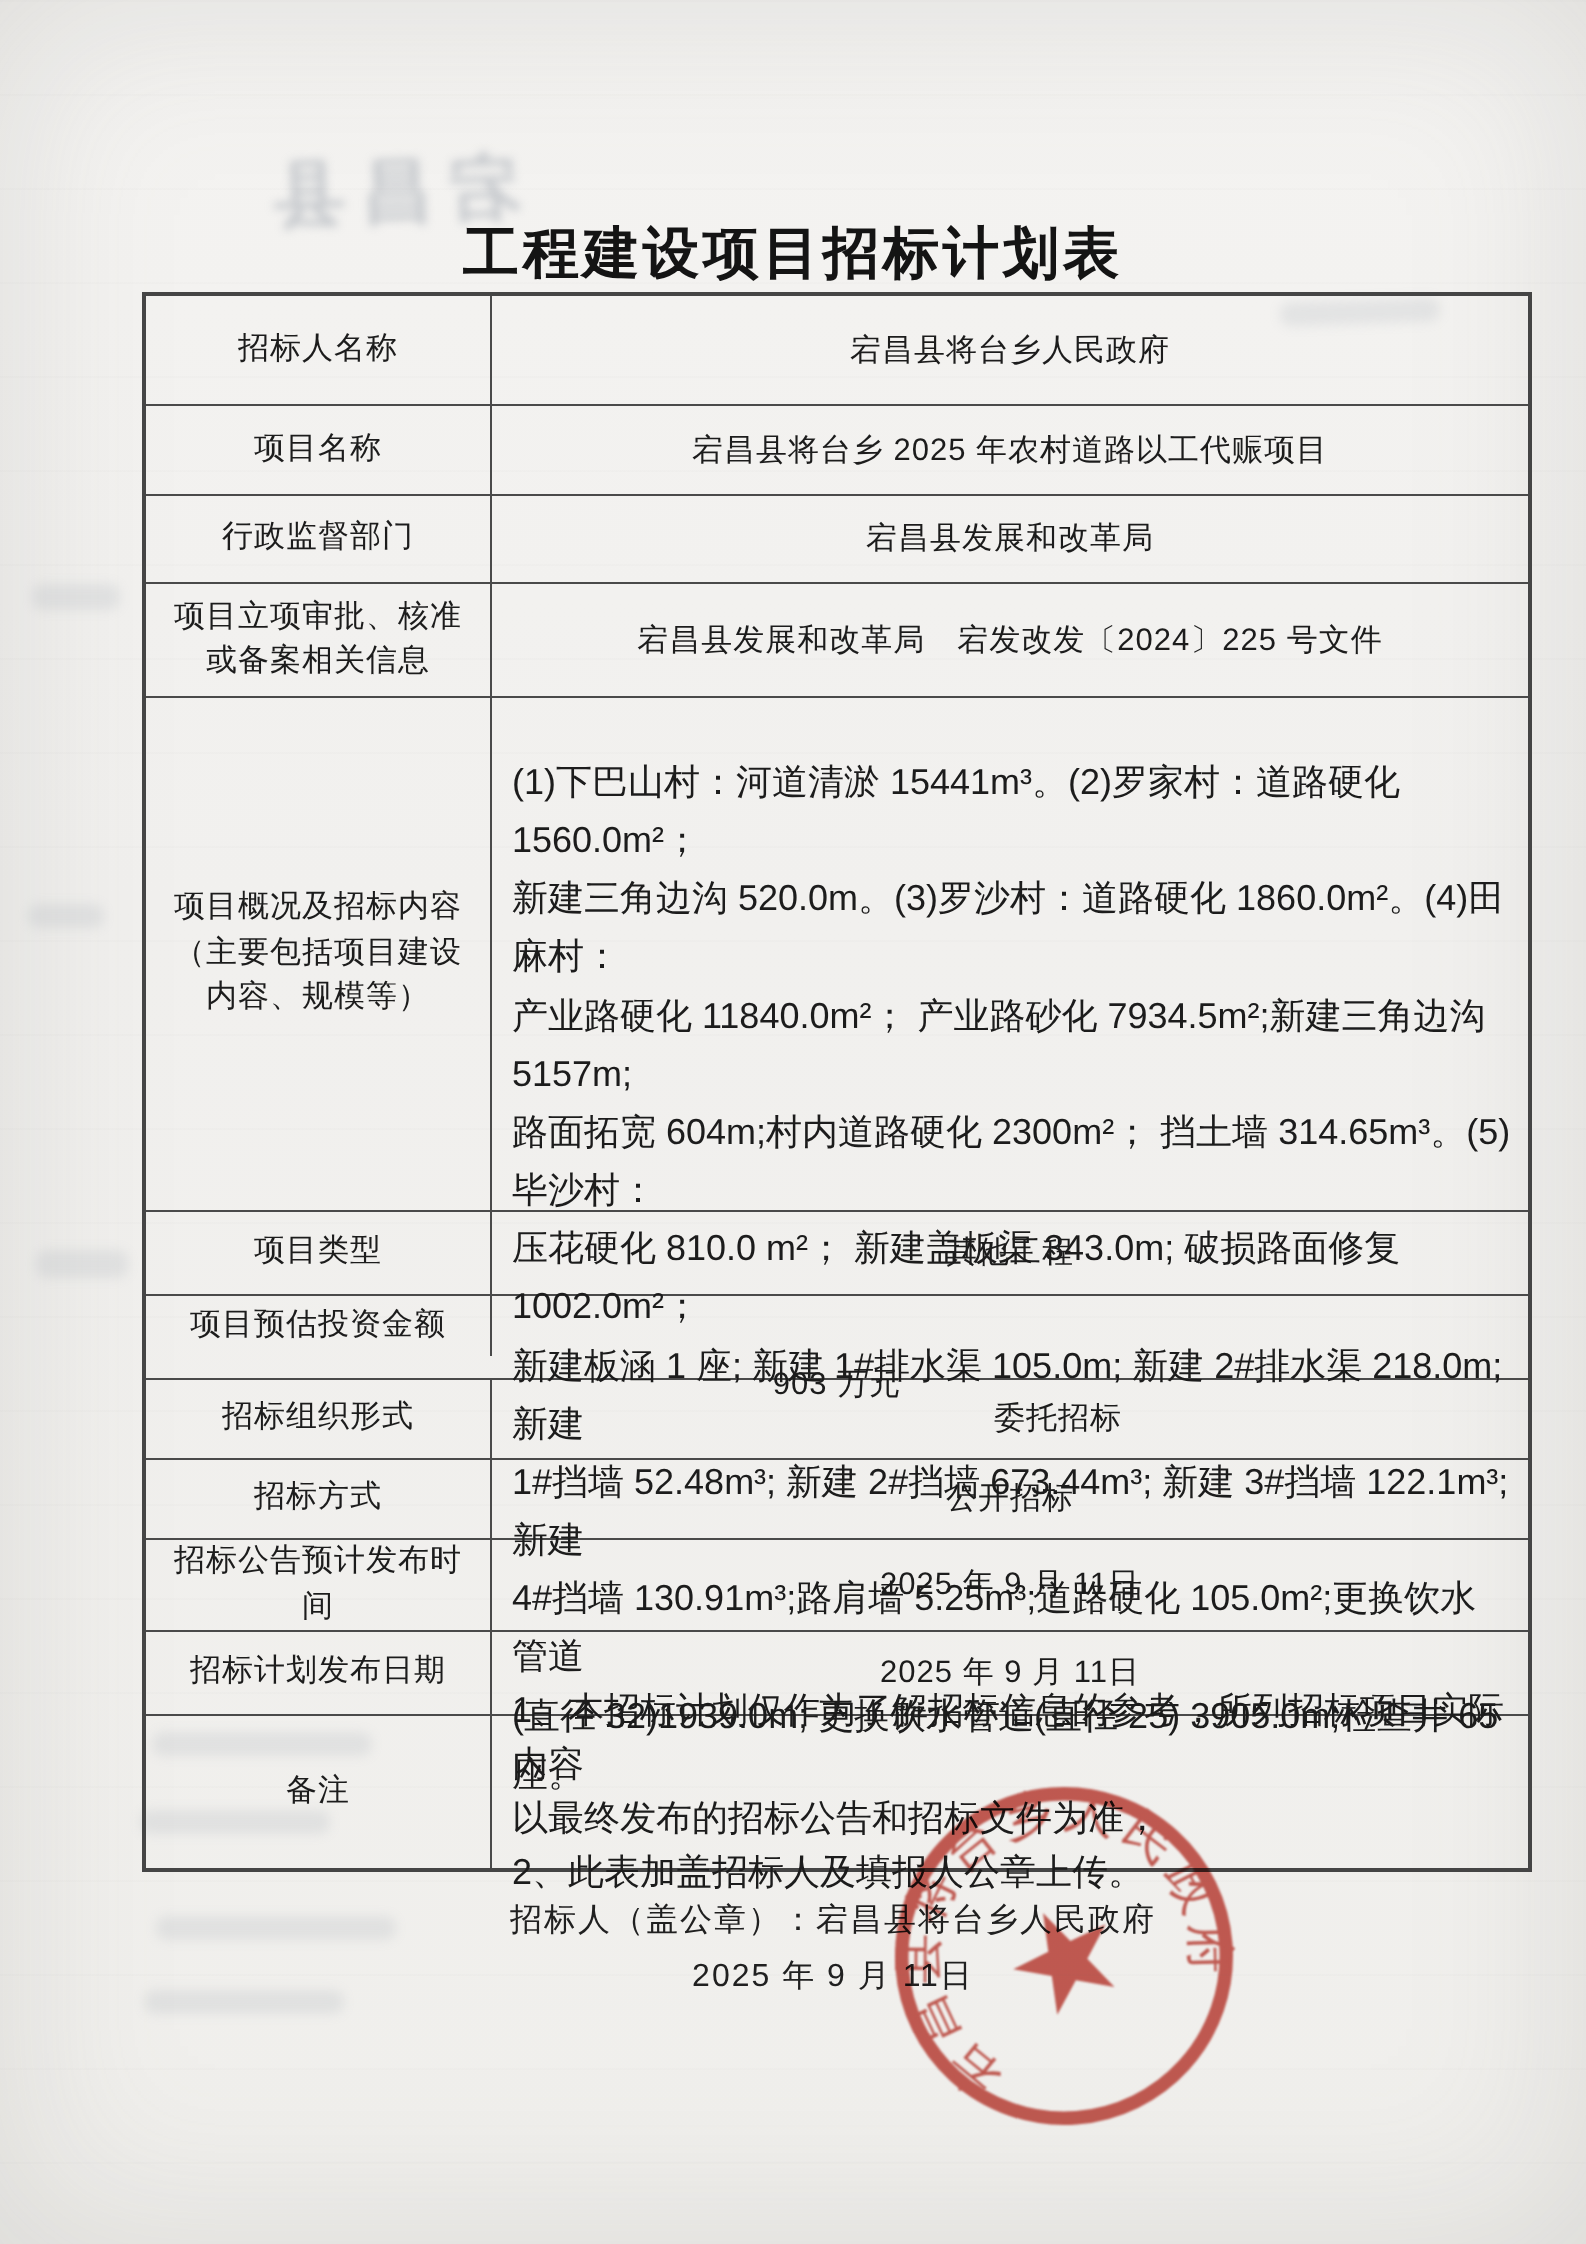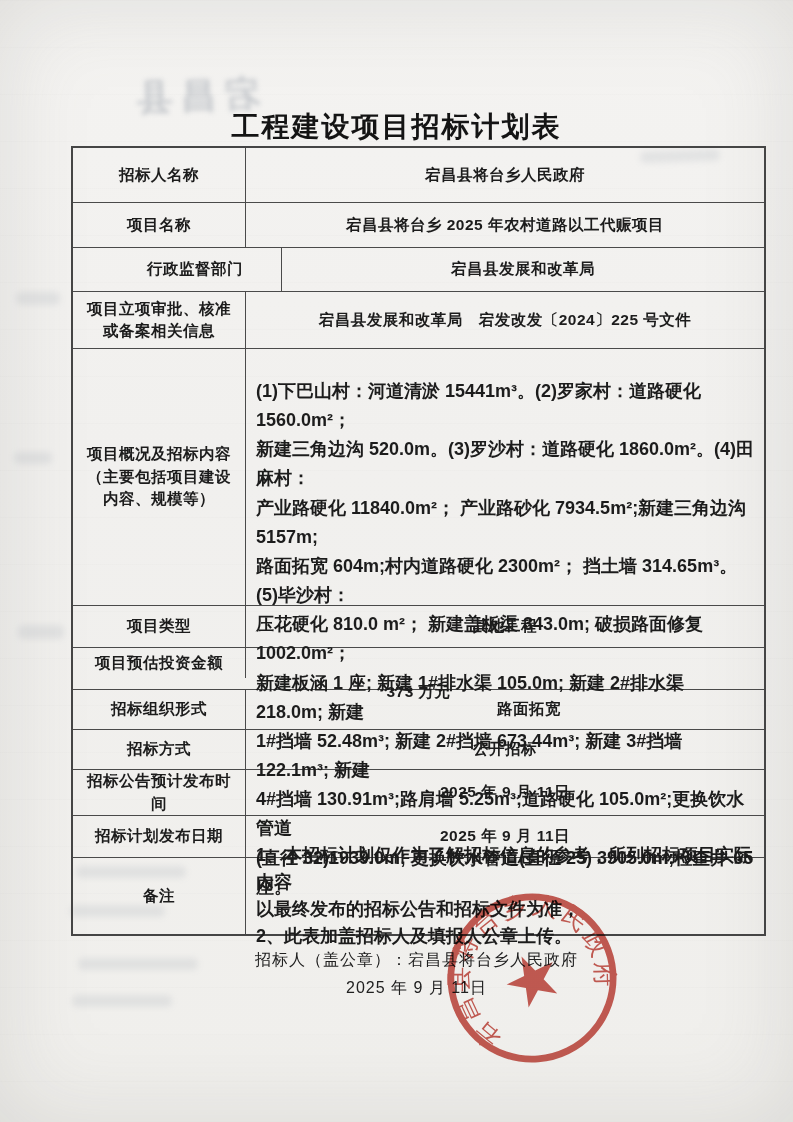--- a/index.html
+++ b/index.html
@@ -20,21 +20,21 @@
     background:repeating-linear-gradient(180deg,rgba(90,90,90,.035) 0 1px,transparent 1px 47px);
     opacity:.5;
   }
   .doc-title{
     position:absolute;left:0;top:108px;width:100%;
     text-align:center;font-size:28px;font-weight:bold;
     letter-spacing:2px;color:#141414;
   }
   .tbl{
     position:absolute;left:71px;top:146px;width:695px;
-    border:2px solid #454545;box-sizing:border-box;font-weight:bold;
+    border:2px solid #454545;box-sizing:border-box;
   }
   .row{display:flex;box-sizing:border-box;}
   .row + .row{border-top:1.5px solid #4a4a4a;}
   .cl{
     width:173px;box-sizing:border-box;
     border-right:1.5px solid #4a4a4a;
     display:flex;align-items:center;justify-content:center;
     text-align:center;padding:4px 9px;
     font-size:15.5px;line-height:1.45;letter-spacing:.5px;
   }
@@ -98,21 +98,21 @@
     <div class="row" style="height:54px;">
       <div class="cl">招标人名称</div>
       <div class="cv">宕昌县将台乡人民政府</div>
     </div>
 
     <div class="row" style="height:45px;">
       <div class="cl">项目名称</div>
       <div class="cv">宕昌县将台乡 2025 年农村道路以工代赈项目</div>
     </div>
 
-    <div class="row" style="height:44px;padding-left:36px;">
+    <div class="row" style="height:44px;">
       <div class="cl">行政监督部门</div>
       <div class="cv">宕昌县发展和改革局</div>
     </div>
 
     <div class="row" style="height:57px;justify-content:space-between;">
       <div class="cl">项目立项审批、核准或备案相关信息</div>
       <div class="cv">宕昌县发展和改革局　宕发改发〔2024〕225 号文件</div>
     </div>
 
     <div class="row" style="height:257px;">
@@ -128,26 +128,26 @@
 (直径 32)1939.0m; 更换饮水管道(直径 25) 3905.0m;检查井 65 座。</div>
     </div>
 
     <div class="row" style="height:42px;">
       <div class="cl">项目类型</div>
       <div class="cv">其他工程</div>
     </div>
 
     <div class="row" style="height:42px;flex-direction:column;">
       <div class="cl">项目预估投资金额</div>
-      <div class="cv">373 万元</div>
+      <div class="cv">903 万元</div>
     </div>
 
     <div class="row" style="height:40px;gap:48px;">
       <div class="cl">招标组织形式</div>
-      <div class="cv">路面拓宽</div>
+      <div class="cv">委托招标</div>
     </div>
 
     <div class="row" style="height:40px;">
       <div class="cl">招标方式</div>
       <div class="cv">公开招标</div>
     </div>
 
     <div class="row" style="height:46px;">
       <div class="cl">招标公告预计发布时间</div>
       <div class="cv">2025 年 9 月 11日</div>

